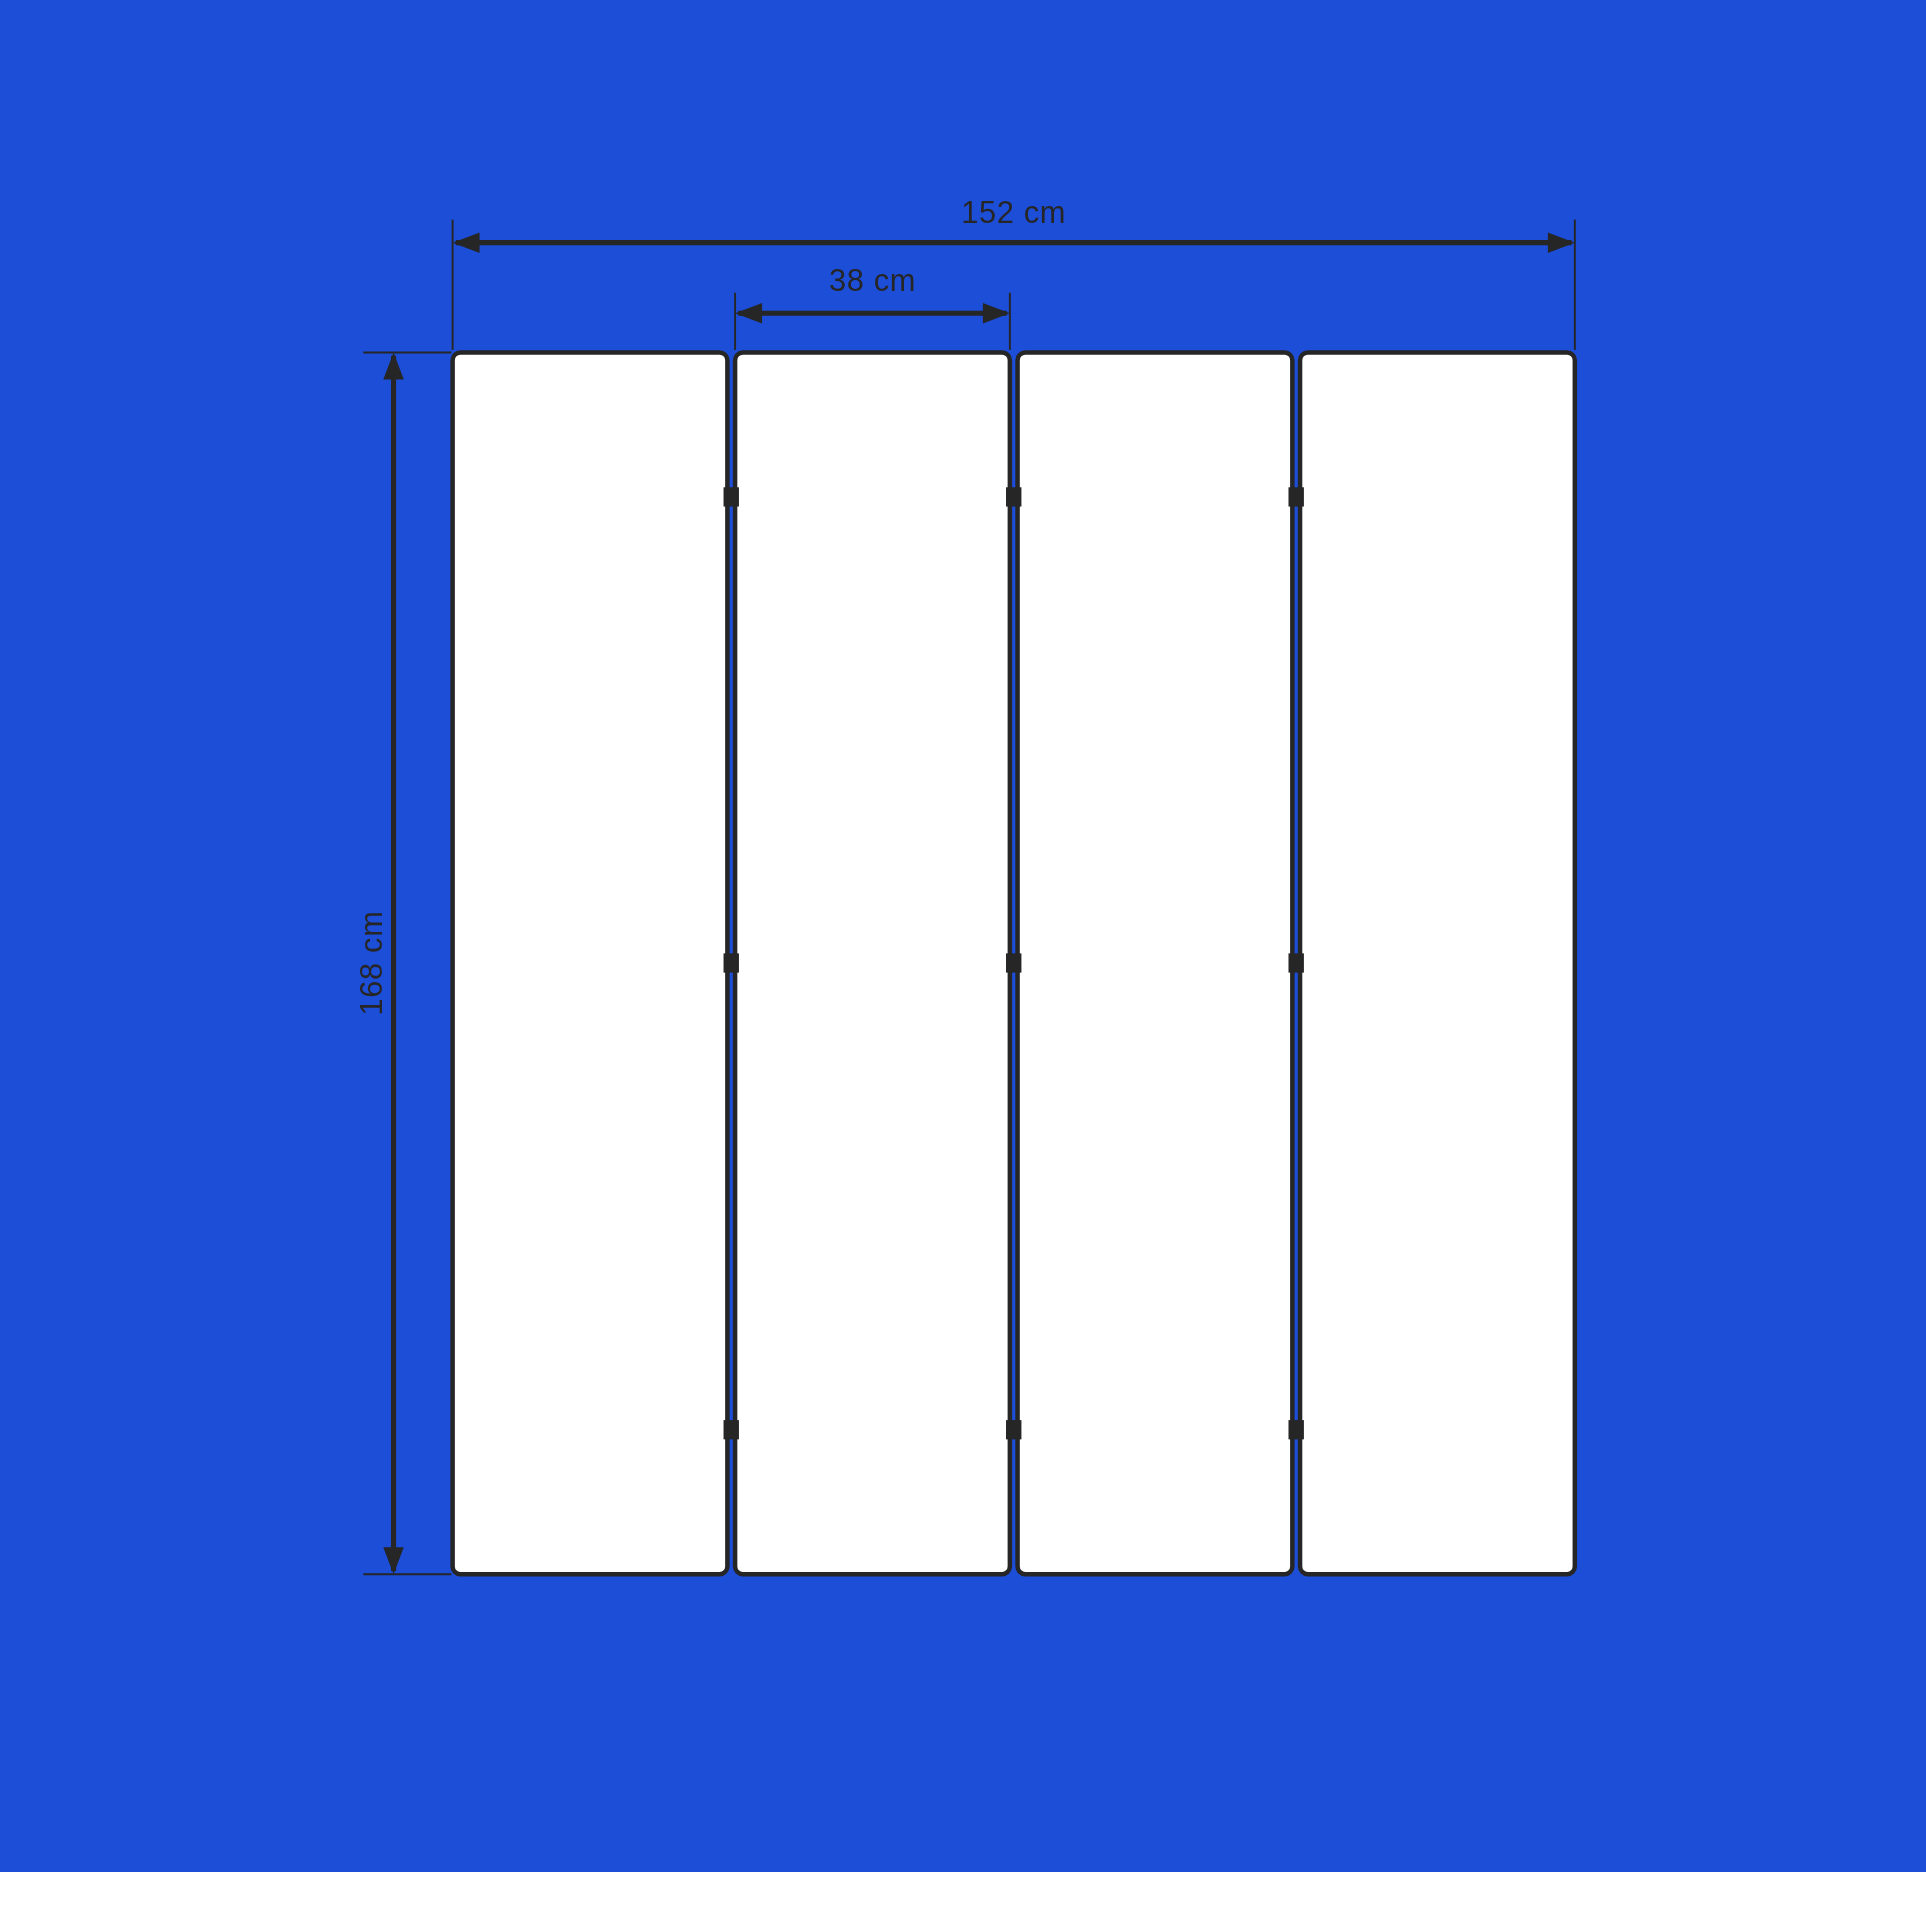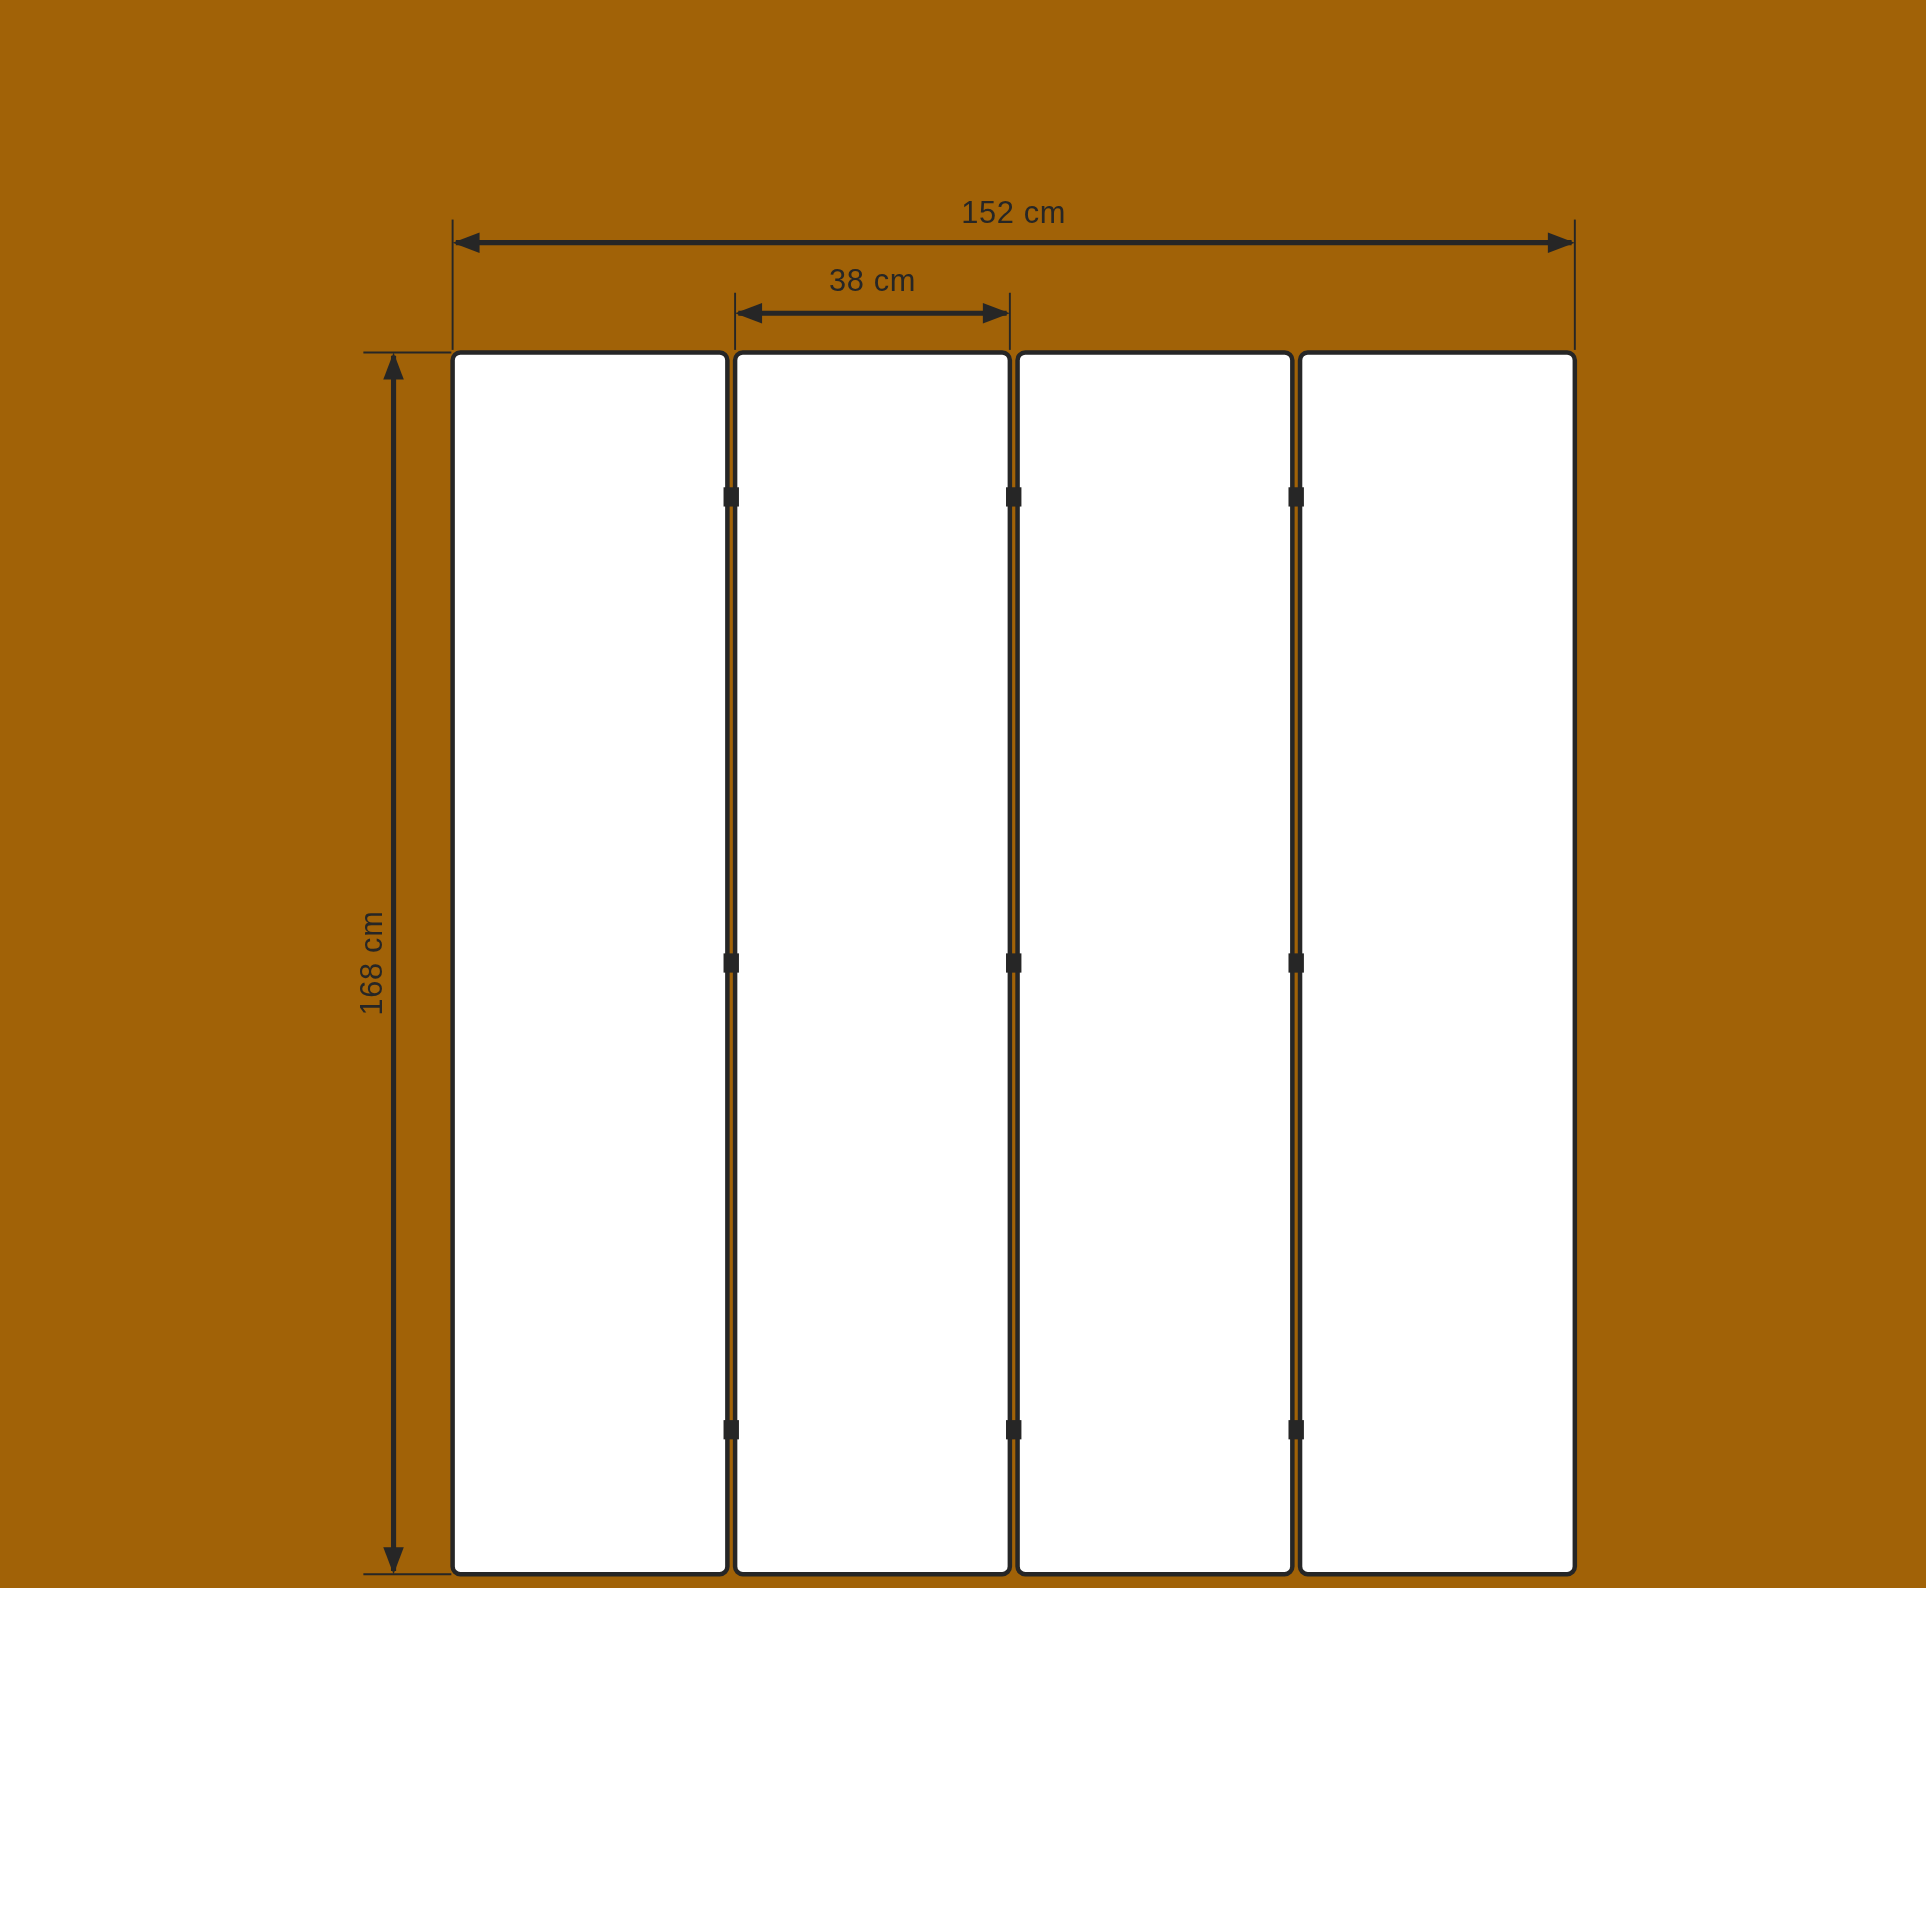--- a/index.html
+++ b/index.html
@@ -6,22 +6,22 @@
     margin: 0;
     padding: 0;
     width: 1926px;
     height: 1926px;
     background: #ffffff;
     font-family: "Liberation Sans", sans-serif;
   }
   .stage {
     position: relative;
     width: 1926px;
-    height: 1588px;
-    background: #a16207;
+    height: 1872px;
+    background: #1d4ed8;
     overflow: hidden;
   }
   svg { display: block; }
   text {
     font-family: "Liberation Sans", "DejaVu Sans", sans-serif;
     font-size: 48px;
     fill: #262626;
     letter-spacing: 1px;
   }
 </style>

